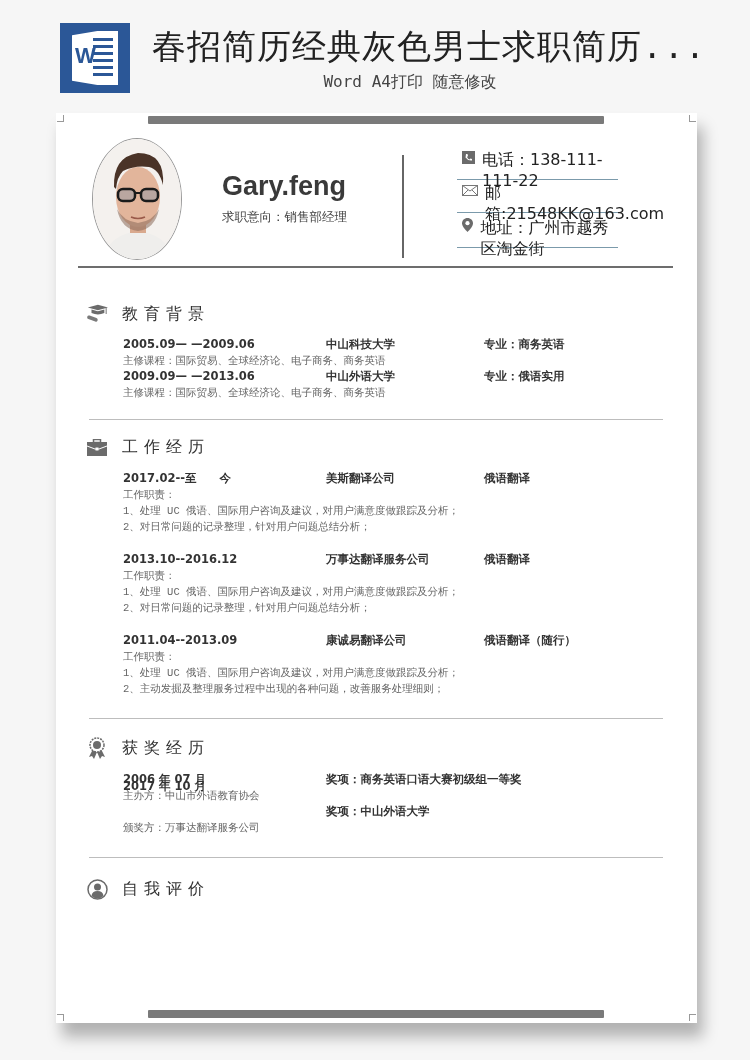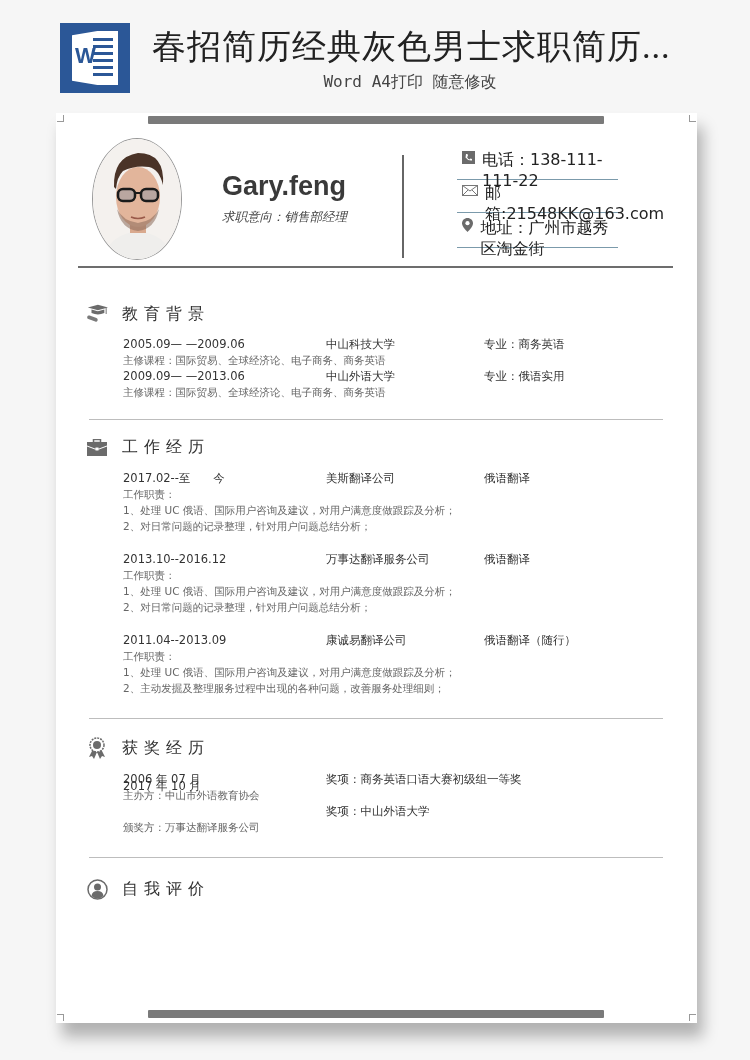--- a/index.html
+++ b/index.html
@@ -23,21 +23,21 @@
   }
   .word-icon .lines { position: absolute; left: 33px; top: 15px; width: 20px; }
   .word-icon .lines i { display: block; height: 3px; background: #2b5797; margin-bottom: 4px; }
   .word-icon .w {
     position: absolute; left: 15px; top: 20px; width: 22px; height: 28px;
     color: #2b5797; font-weight: bold; font-size: 22px; font-family: "Liberation Sans", sans-serif;
   }
   .doc-title {
     position: absolute; left: 152px; top: 24px; font-size: 34px; color: #222;
     letter-spacing: 1px; white-space: nowrap;
-    font-family: Liberation Serif, serif;
+    font-family: Liberation Mono, monospace;
   }
   .doc-sub {
     position: absolute; left: 0; width: 750px; top: 72px; text-align: center; font-size: 16px; color: #444;
     font-family: "DejaVu Sans Mono", monospace;
     padding-left: 70px;
   }
   
   .page {
     position: absolute; left: 56px; top: 113px; width: 641px; height: 910px;
     background: #fff;
@@ -54,38 +54,38 @@
   .c-bl { left: 1px; bottom: 2px; border-width: 1px 1px 0 0; }
   .c-br { right: 1px; bottom: 2px; border-width: 1px 0 0 1px; }
 
   
   .avatar {
     position: absolute; left: 36px; top: 25px; width: 90px; height: 122px;
     border-radius: 50%; border: 1px solid #999; overflow: hidden;
     background: #fff;
   }
   .name { position: absolute; left: 166px; top: 58px; font-size: 27px; font-weight: bold; color: #3a3a3a; font-family: "Liberation Sans", sans-serif; }
-  .intent { position: absolute; left: 166px; top: 96px; font-size: 12.5px; color: #444; font-style: italic; }
+  .intent { position: absolute; left: 166px; top: 96px; font-size: 12.5px; color: #444; }
   .vdiv { position: absolute; left: 346px; top: 42px; width: 2px; height: 103px; background: #666; }
   .contact-row {
     position: absolute; left: 401px; width: 161px; height: 30px;
     border-bottom: 1px solid #7b9aab;
     display: flex; align-items: flex-start; font-size: 16px; color: #222;
   }
   .contact-row .ic { width: 16px; height: 14px; margin-left: 5px; margin-right: 7px; display: flex; align-items: center; justify-content: center; }
   .hdiv { position: absolute; left: 22px; top: 153px; width: 595px; height: 2px; background: #6d6d6d; }
 
   
   .sec-head { position: absolute; left: 30px; display: flex; align-items: center; }
   .sec-head .sic { width: 22px; height: 22px; margin-right: 14px; display: flex; align-items: center; justify-content: center; }
   .sec-head .stitle { font-size: 16px; letter-spacing: 6px; color: #333; text-align: right; }
   .sec-div { position: absolute; left: 33px; width: 574px; height: 1px; background: #bdbdbd; }
   .row { position: absolute; left: 67px; font-size: 11.5px; white-space: nowrap; }
-  .b { font-weight: normal; color: #333; }
-  .g { color: #666; font-size: 10.5px; }
+  .b { font-weight: bold; color: #333; }
+  .g { color: #666; font-size: 10.5px; font-family: Liberation Mono, monospace; }
   .para { position: absolute; left: 67px; width: 540px; font-size: 11.5px; line-height: 16px; color: #444; }
 </style>
 </head>
 <body>
 
 <div class="banner">
   <div class="word-icon">
     <div class="sheet"></div>
     <div class="lines">
         <i></i>

